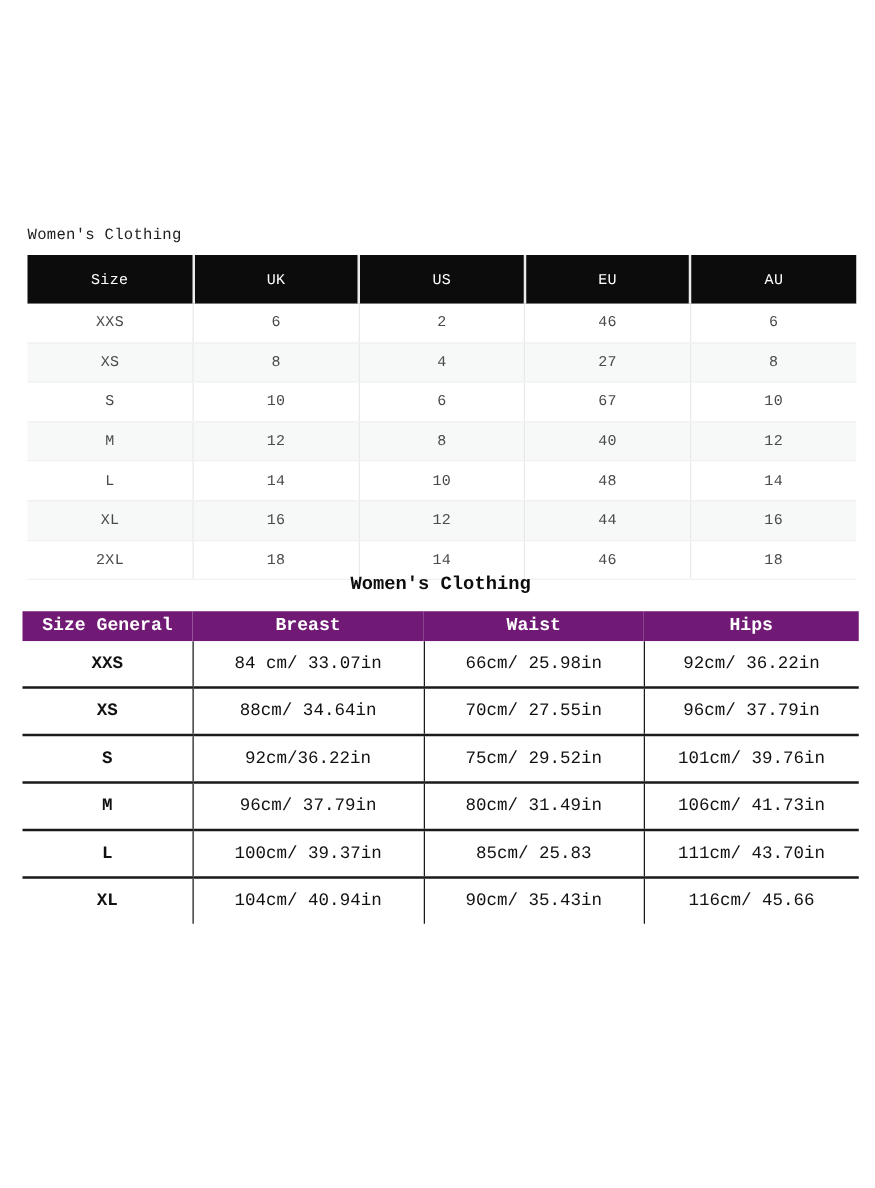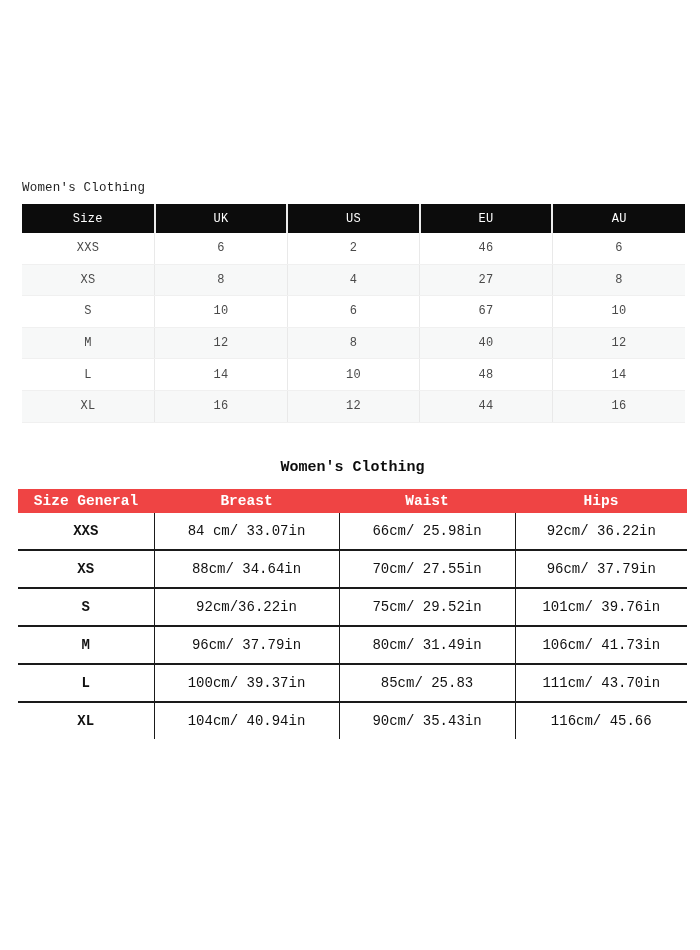--- a/index.html
+++ b/index.html
@@ -35,25 +35,25 @@
     border-collapse: collapse;
     table-layout: fixed;
   }
   table.t1 col { width: 20%; }
   table.t1 thead th {
     background: #0c0c0c;
     color: #ffffff;
     font-weight: 400;
     font-size: 12px;
     letter-spacing: 0.3px;
-    height: 29px;
+    height: 15px;
     text-align: center;
     vertical-align: middle;
     border-left: 2px solid #ededed;
-    padding: 0;
+    padding: 12px;
   }
   table.t1 thead th:first-child { border-left: none; }
   table.t1 tbody td {
     height: 30.6px;
     font-size: 12px;
     color: #4a4a4a;
     letter-spacing: 0.3px;
     text-align: center;
     vertical-align: middle;
     border-left: 1px solid #e9e9e9;
@@ -81,21 +81,21 @@
     top: 489px;
     width: 669px;
     border-collapse: collapse;
     table-layout: fixed;
   }
   table.t2 col.c1 { width: 136px; }
   table.t2 col.c2 { width: 185px; }
   table.t2 col.c3 { width: 176px; }
   table.t2 col.c4 { width: 172px; }
   table.t2 thead th {
-    background: #ef4444;
+    background: #701a75;
     color: #ffffff;
     font-weight: 700;
     font-size: 14.5px;
     height: 24px;
     text-align: center;
     vertical-align: middle;
     padding: 0;
   }
   table.t2 tbody td {
     height: 36px;
@@ -173,20 +173,27 @@
         <td>10</td>
         <td>48</td>
         <td>14</td>
       </tr>
       <tr>
         <td>XL</td>
         <td>16</td>
         <td>12</td>
         <td>44</td>
         <td>16</td>
+      </tr>
+      <tr>
+        <td>2XL</td>
+        <td>18</td>
+        <td>14</td>
+        <td>46</td>
+        <td>18</td>
       </tr>
     </tbody>
   </table>
 
   <div class="t2-title">Women's Clothing</div>
 
   <table class="t2">
     <colgroup>
         <col class="c1">
         <col class="c2">

